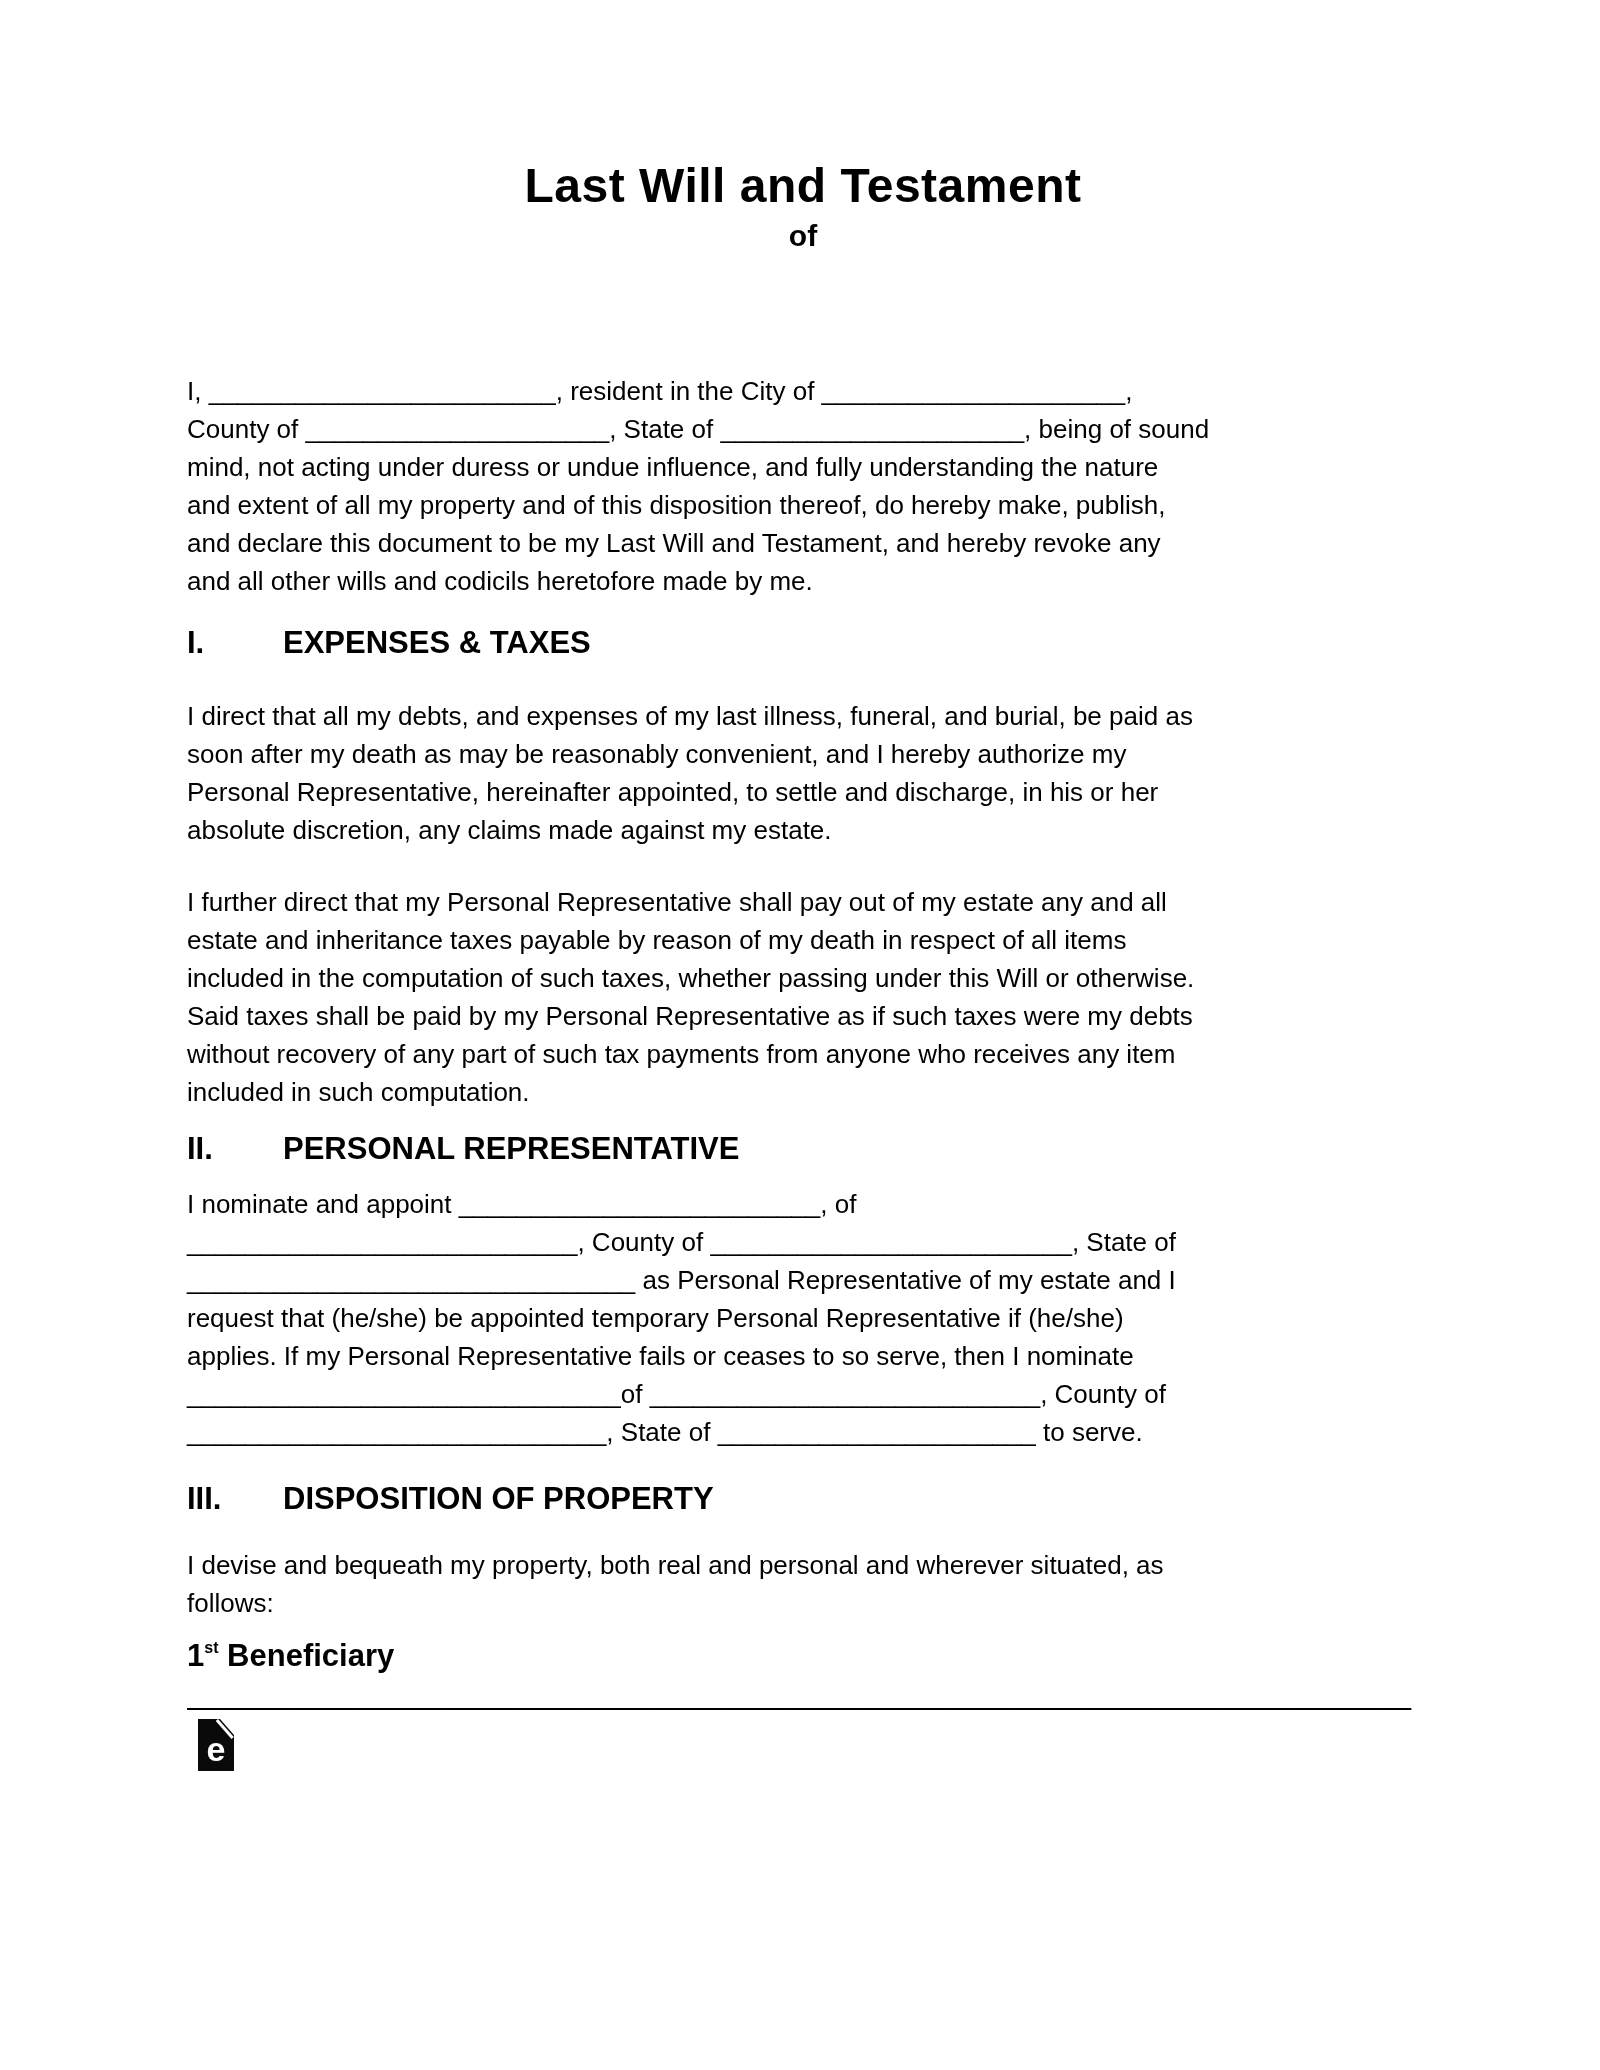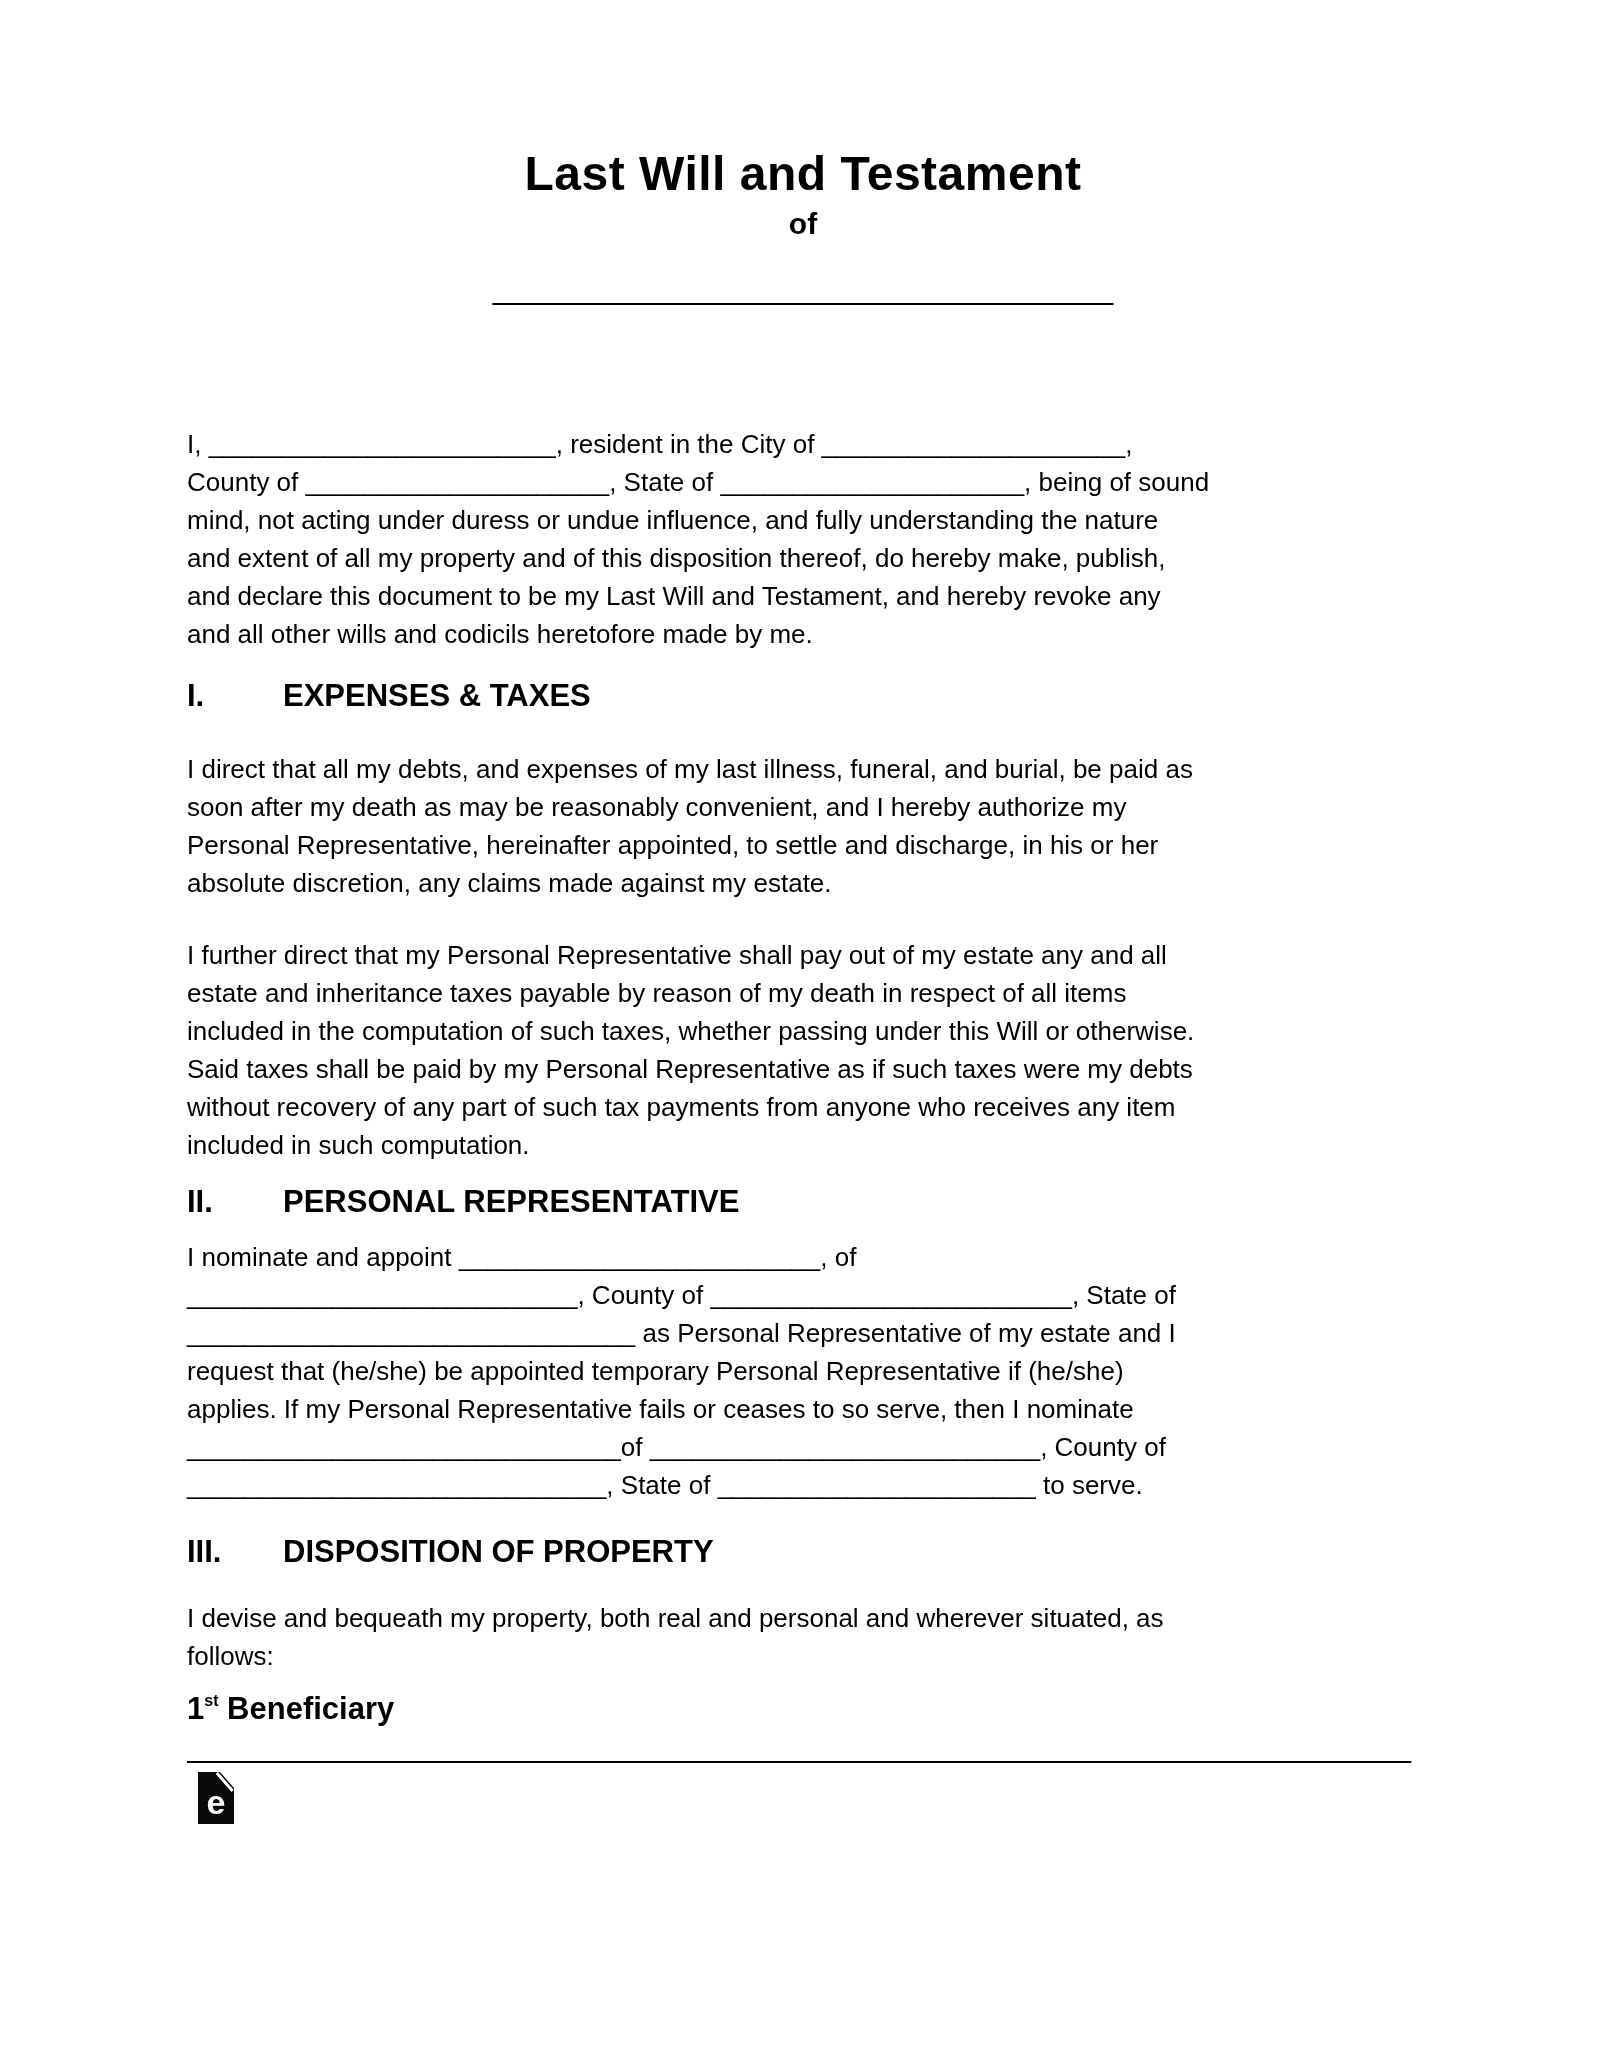--- a/index.html
+++ b/index.html
@@ -8,21 +8,21 @@
     width: 1600px;
     height: 2070px;
     background: #ffffff;
     font-family: "Liberation Sans", sans-serif;
     color: #000000;
     overflow: hidden;
   }
   .content {
     position: absolute;
     left: 187px;
-    top: 0;
+    top: 12px;
     width: 1232px;
   }
   .doc-title {
     margin: 146px 0 0 0;
     font-size: 48px;
     line-height: 56px;
     font-weight: bold;
     text-align: center;
     letter-spacing: 0.5px;
   }
@@ -113,21 +113,20 @@
 </head>
 <body>
 
 <div class="page">
   <div class="content">
 
     <h1 class="doc-title">Last Will and Testament</h1>
 
     <div class="doc-subtitle">of</div>
 
-    <div class="name-line">____________________________________</div>
 
     <p class="para p-opening">I, ________________________, resident in the City of _____________________,
 County of _____________________, State of _____________________, being of sound
 mind, not acting under duress or undue influence, and fully understanding the nature
 and extent of all my property and of this disposition thereof, do hereby make, publish,
 and declare this document to be my Last Will and Testament, and hereby revoke any
 and all other wills and codicils heretofore made by me.</p>
 
     <div class="heading h-expenses"><span class="num">I.</span><span>EXPENSES &amp; TAXES</span></div>
 

